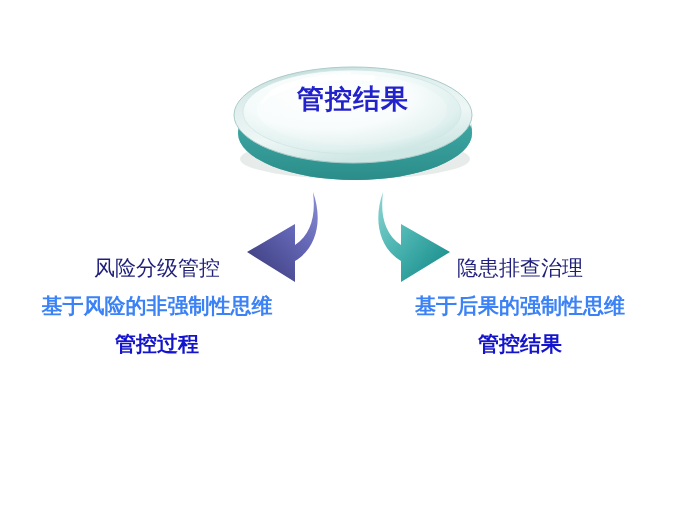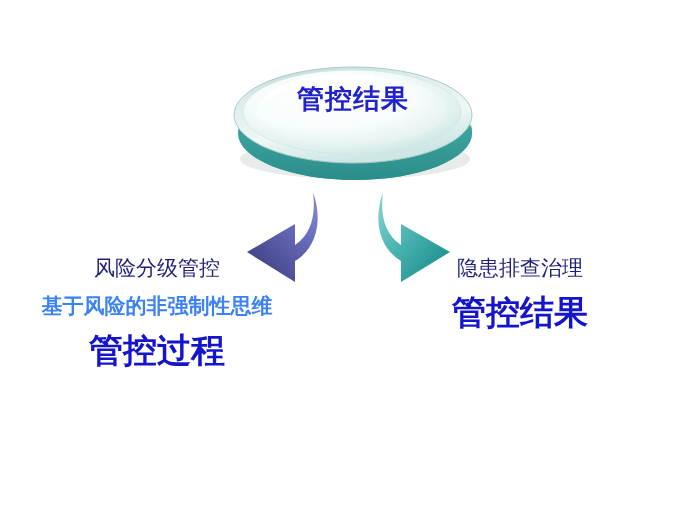--- a/index.html
+++ b/index.html
@@ -87,21 +87,21 @@
   }
   .line-sub {
     font-size: 21px;
     font-weight: bold;
     color: #3b82f6;
     line-height: 1.0;
     margin-bottom: 17px;
     white-space: nowrap;
   }
   .line-result {
-    font-size: 34px;
+    font-size: 21px;
     font-weight: bold;
     color: #1414cc;
     line-height: 1.0;
     white-space: nowrap;
   }
 </style>
 </head>
 <body>
 
 <div id="slide">
@@ -195,16 +195,17 @@
   </div>
 
   <div id="col-left" class="text-col">
     <div class="line-title">风险分级管控</div>
     <div class="line-sub">基于风险的非强制性思维</div>
     <div class="line-result">管控过程</div>
   </div>
 
   <div id="col-right" class="text-col">
     <div class="line-title">隐患排查治理</div>
+    <div class="line-sub">基于后果的强制性思维</div>
     <div class="line-result">管控结果</div>
   </div>
 
 </div>
 
 </body></html>

